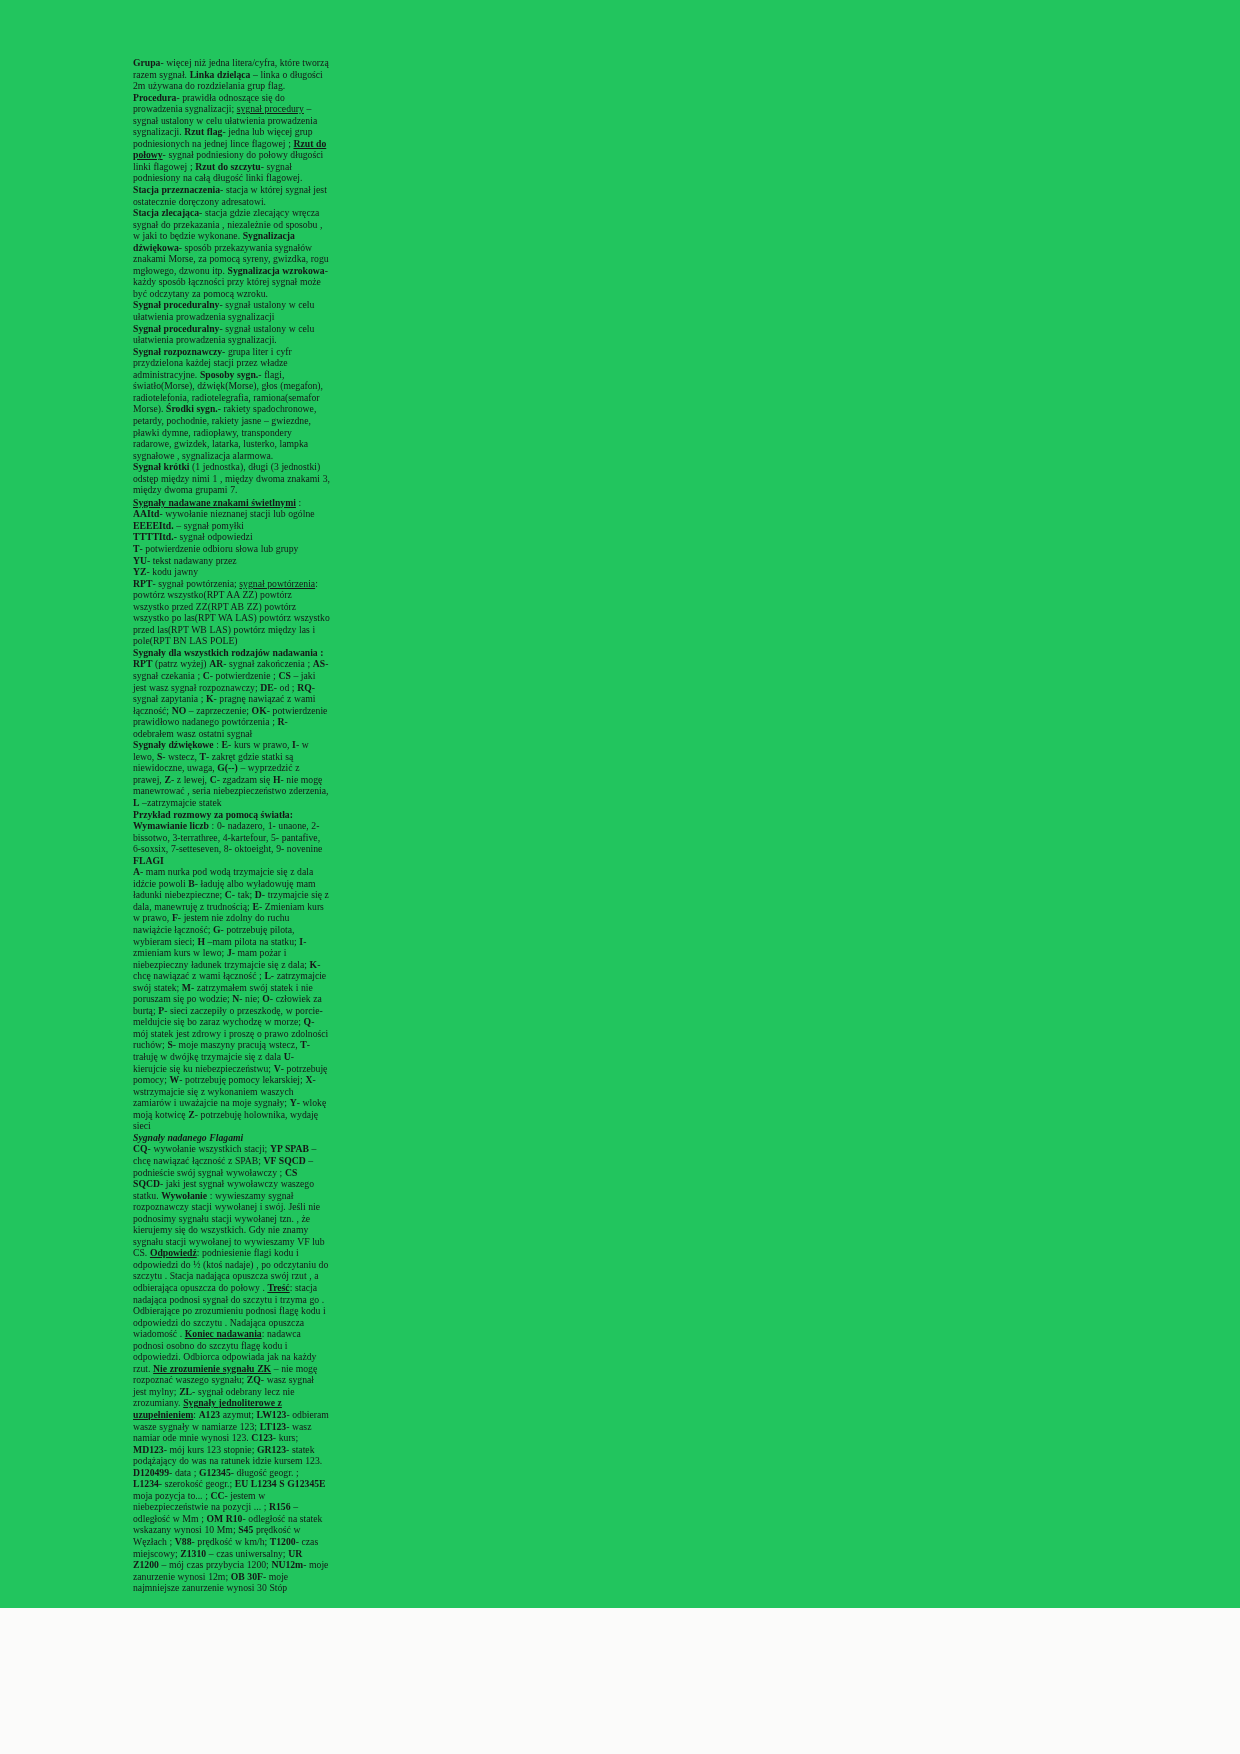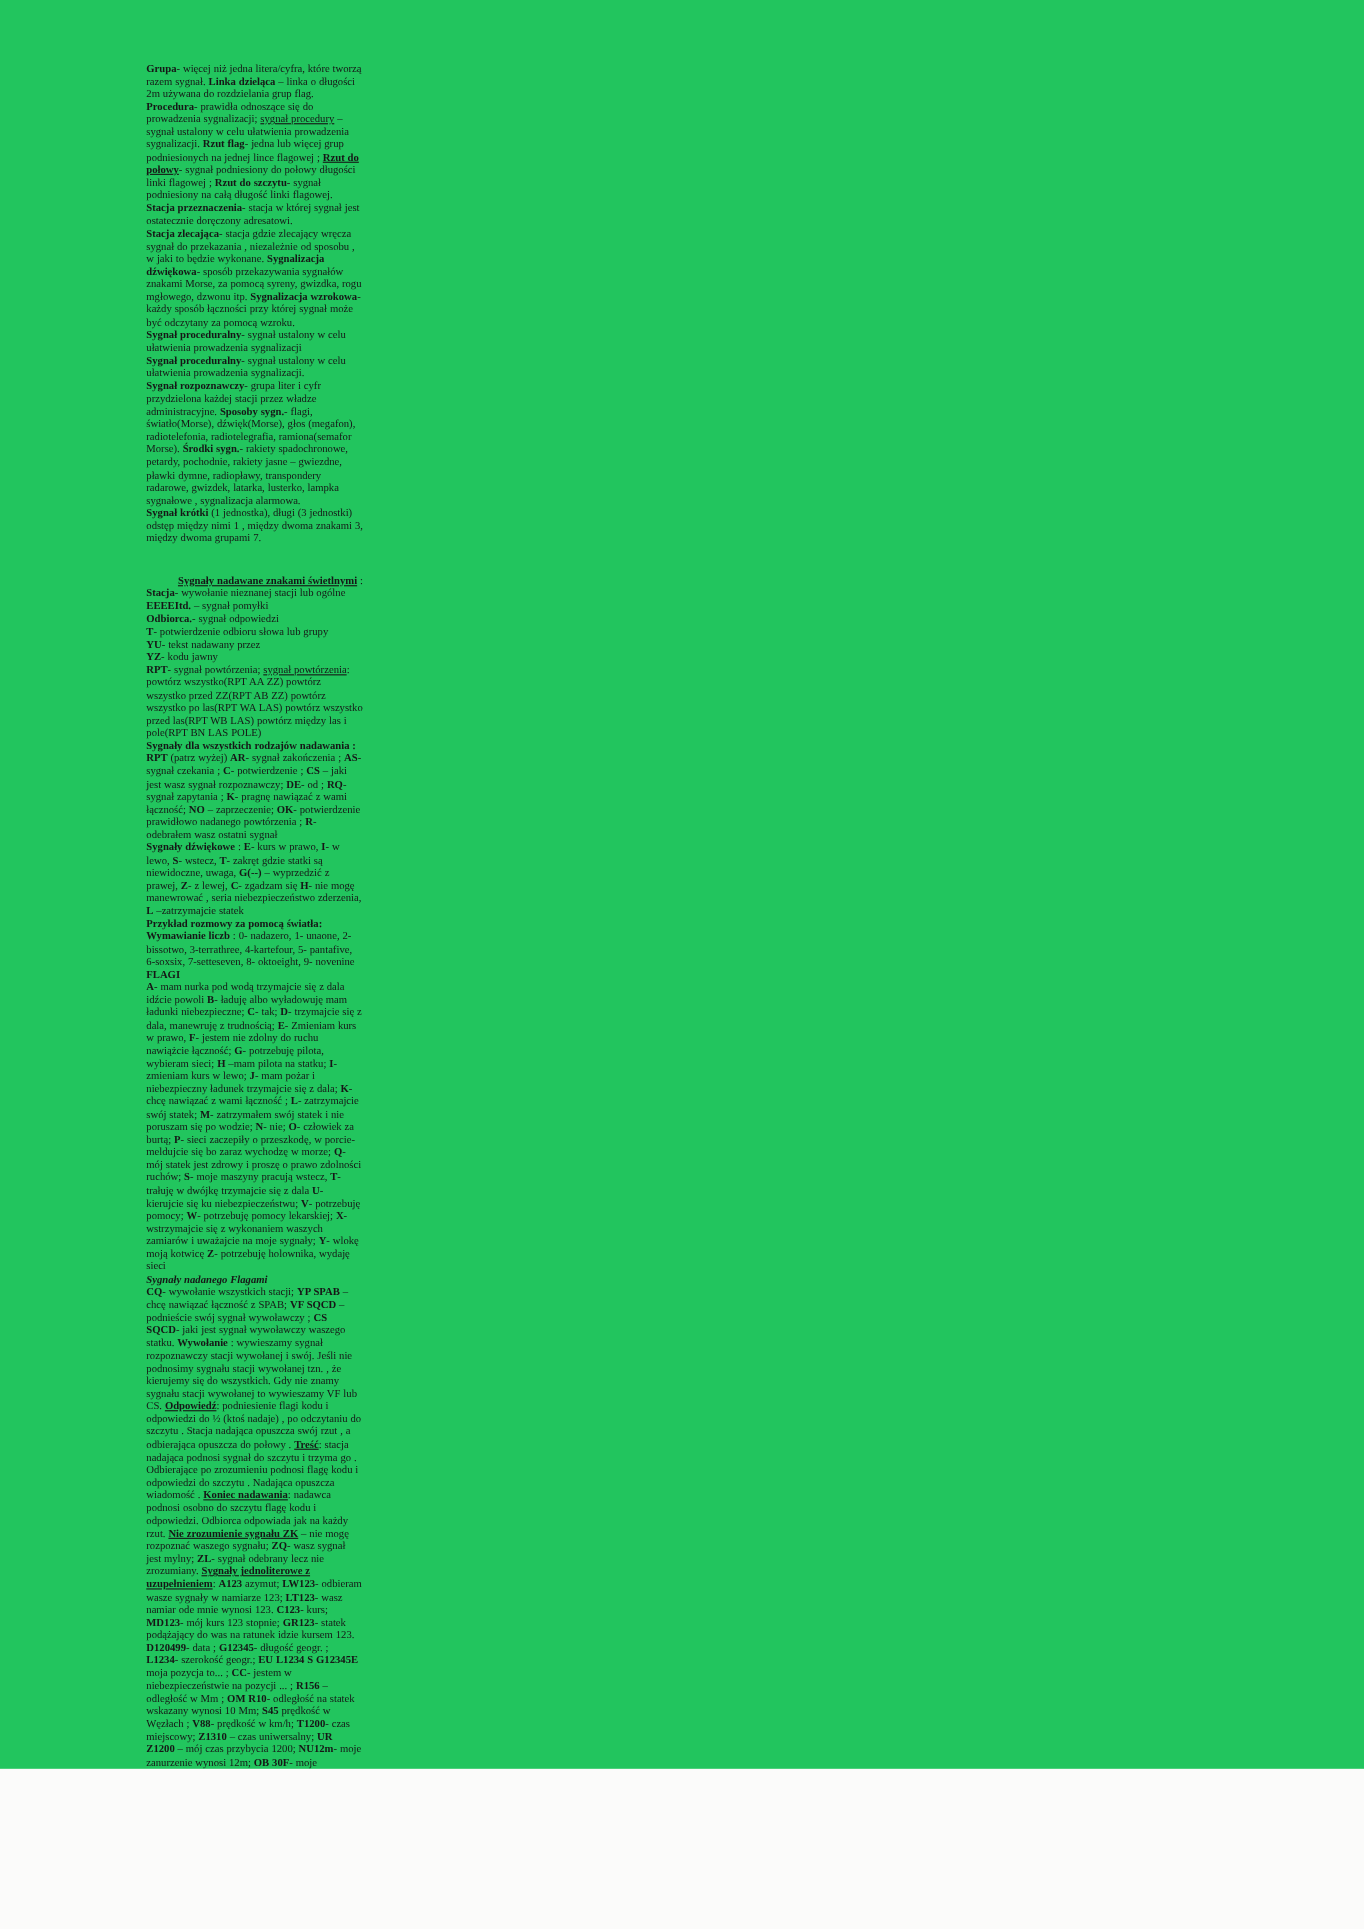--- a/index.html
+++ b/index.html
@@ -17,43 +17,43 @@
   .text-column {
     position: absolute;
     left: 133px; top: 57px; width: 197px;
     color: #161616;
     font-size: 9.7px;
     line-height: 11.55px;
     text-align: left;
     word-spacing: 0.2px;
   }
   .block { margin: 0; }
-  .block.gap { margin-top: 27px; text-align: right; }
+  .block.gap { margin-top: 1px; }
   .seg-n  { font-weight: normal; }
   .seg-b  { font-weight: bold; }
   .seg-u  { font-weight: normal; text-decoration: underline; }
   .seg-bu { font-weight: bold; text-decoration: underline; }
   .seg-bi { font-weight: bold; font-style: italic; }
 </style>
 </head>
 <body>
 
 <div class="page">
   <div class="text-column">
       <div class="block"><span class="seg-b">Grupa</span><span class="seg-n">- więcej niż jedna litera/cyfra, które tworzą razem sygnał. </span><span class="seg-b">Linka dzieląca</span><span class="seg-n"> – linka o długości 2m używana do rozdzielania grup flag. </span><span class="seg-b">Procedura</span><span class="seg-n">- prawidła odnoszące się do prowadzenia sygnalizacji; </span><span class="seg-u">sygnał procedury</span><span class="seg-n"> – sygnał ustalony w celu ułatwienia prowadzenia sygnalizacji. </span><span class="seg-b">Rzut flag</span><span class="seg-n">- jedna lub więcej grup podniesionych na jednej lince flagowej ; </span><span class="seg-bu">Rzut do połowy</span><span class="seg-n">- sygnał podniesiony do połowy długości linki flagowej ; </span><span class="seg-b">Rzut do szczytu</span><span class="seg-n">- sygnał podniesiony na całą długość linki flagowej.</span></div>
       <div class="block"><span class="seg-b">Stacja przeznaczenia</span><span class="seg-n">- stacja w której sygnał jest ostatecznie doręczony adresatowi.</span></div>
       <div class="block"><span class="seg-b">Stacja zlecająca</span><span class="seg-n">- stacja gdzie zlecający wręcza sygnał do przekazania , niezależnie od sposobu , w jaki to będzie wykonane. </span><span class="seg-b">Sygnalizacja dźwiękowa</span><span class="seg-n">- sposób przekazywania sygnałów znakami  Morse, za pomocą syreny, gwizdka, rogu mgłowego, dzwonu itp. </span><span class="seg-b">Sygnalizacja wzrokowa</span><span class="seg-n">- każdy sposób łączności przy której sygnał może być odczytany za pomocą wzroku.</span></div>
       <div class="block"><span class="seg-b">Sygnał proceduralny</span><span class="seg-n">- sygnał ustalony w celu ułatwienia prowadzenia sygnalizacji</span></div>
       <div class="block"><span class="seg-b">Sygnał proceduralny</span><span class="seg-n">- sygnał ustalony w celu ułatwienia prowadzenia sygnalizacji.</span></div>
       <div class="block"><span class="seg-b">Sygnał rozpoznawczy</span><span class="seg-n">- grupa liter i cyfr przydzielona każdej stacji  przez władze administracyjne. </span><span class="seg-b">Sposoby sygn.</span><span class="seg-n">- flagi, światło(Morse), dźwięk(Morse), głos (megafon), radiotelefonia, radiotelegrafia, ramiona(semafor Morse). </span><span class="seg-b">Środki sygn.</span><span class="seg-n">- rakiety spadochronowe, petardy, pochodnie, rakiety jasne – gwiezdne, pławki dymne, radiopławy, transpondery radarowe, gwizdek, latarka, lusterko, lampka sygnałowe , sygnalizacja alarmowa.</span></div>
       <div class="block"><span class="seg-b">Sygnał krótki</span><span class="seg-n"> (1 jednostka), długi (3 jednostki) odstęp między nimi 1 , między dwoma znakami 3, między dwoma grupami 7.</span></div>
       <div class="block gap"><span class="seg-bu">Sygnały nadawane znakami świetlnymi</span><span class="seg-n"> :</span></div>
-      <div class="block"><span class="seg-b">Stacja</span><span class="seg-n">- wywołanie nieznanej stacji lub ogólne</span></div>
+      <div class="block"><span class="seg-b">AAItd</span><span class="seg-n">- wywołanie nieznanej stacji lub ogólne</span></div>
       <div class="block"><span class="seg-b">EEEEItd.</span><span class="seg-n"> – sygnał pomyłki</span></div>
-      <div class="block"><span class="seg-b">Odbiorca.</span><span class="seg-n">- sygnał odpowiedzi</span></div>
+      <div class="block"><span class="seg-b">TTTTItd.</span><span class="seg-n">- sygnał odpowiedzi</span></div>
       <div class="block"><span class="seg-b">T</span><span class="seg-n">- potwierdzenie odbioru słowa lub grupy</span></div>
       <div class="block"><span class="seg-b">YU</span><span class="seg-n">- tekst nadawany przez</span></div>
       <div class="block"><span class="seg-b">YZ</span><span class="seg-n">- kodu jawny</span></div>
       <div class="block"><span class="seg-b">RPT</span><span class="seg-n">- sygnał powtórzenia; </span><span class="seg-u">sygnał powtórzenia</span><span class="seg-n">: powtórz wszystko(RPT AA ZZ) powtórz wszystko przed ZZ(RPT AB ZZ) powtórz wszystko po las(RPT WA LAS) powtórz wszystko przed las(RPT WB LAS) powtórz między las i pole(RPT BN LAS POLE)</span></div>
       <div class="block"><span class="seg-b">Sygnały dla wszystkich rodzajów nadawania :</span></div>
       <div class="block"><span class="seg-b">RPT</span><span class="seg-n"> (patrz wyżej) </span><span class="seg-b">AR</span><span class="seg-n">- sygnał zakończenia ; </span><span class="seg-b">AS</span><span class="seg-n">- sygnał czekania ; </span><span class="seg-b">C</span><span class="seg-n">- potwierdzenie ; </span><span class="seg-b">CS</span><span class="seg-n"> – jaki jest wasz sygnał rozpoznawczy; </span><span class="seg-b">DE</span><span class="seg-n">- od ; </span><span class="seg-b">RQ</span><span class="seg-n">- sygnał zapytania ; </span><span class="seg-b">K</span><span class="seg-n">- pragnę nawiązać z wami łączność; </span><span class="seg-b">NO</span><span class="seg-n"> – zaprzeczenie; </span><span class="seg-b">OK</span><span class="seg-n">- potwierdzenie prawidłowo nadanego powtórzenia ; </span><span class="seg-b">R</span><span class="seg-n">- odebrałem wasz ostatni sygnał</span></div>
       <div class="block"><span class="seg-b">Sygnały dźwiękowe</span><span class="seg-n"> : </span><span class="seg-b">E</span><span class="seg-n">- kurs w prawo, </span><span class="seg-b">I</span><span class="seg-n">- w lewo, </span><span class="seg-b">S</span><span class="seg-n">- wstecz, </span><span class="seg-b">T</span><span class="seg-n">- zakręt gdzie statki są niewidoczne, uwaga, </span><span class="seg-b">G(--)</span><span class="seg-n"> – wyprzedzić z prawej, </span><span class="seg-b">Z</span><span class="seg-n">- z lewej, </span><span class="seg-b">C</span><span class="seg-n">- zgadzam się </span><span class="seg-b">H</span><span class="seg-n">- nie mogę manewrować , seria niebezpieczeństwo zderzenia, </span><span class="seg-b">L</span><span class="seg-n"> –zatrzymajcie statek</span></div>
       <div class="block"><span class="seg-b">Przykład rozmowy za pomocą światła:</span></div>
       <div class="block"><span class="seg-b">Wymawianie liczb</span><span class="seg-n"> : 0- nadazero, 1- unaone, 2- bissotwo, 3-terrathree, 4-kartefour, 5- pantafive, 6-soxsix, 7-setteseven, 8- oktoeight, 9- novenine</span></div>
       <div class="block"><span class="seg-b">FLAGI</span></div>

